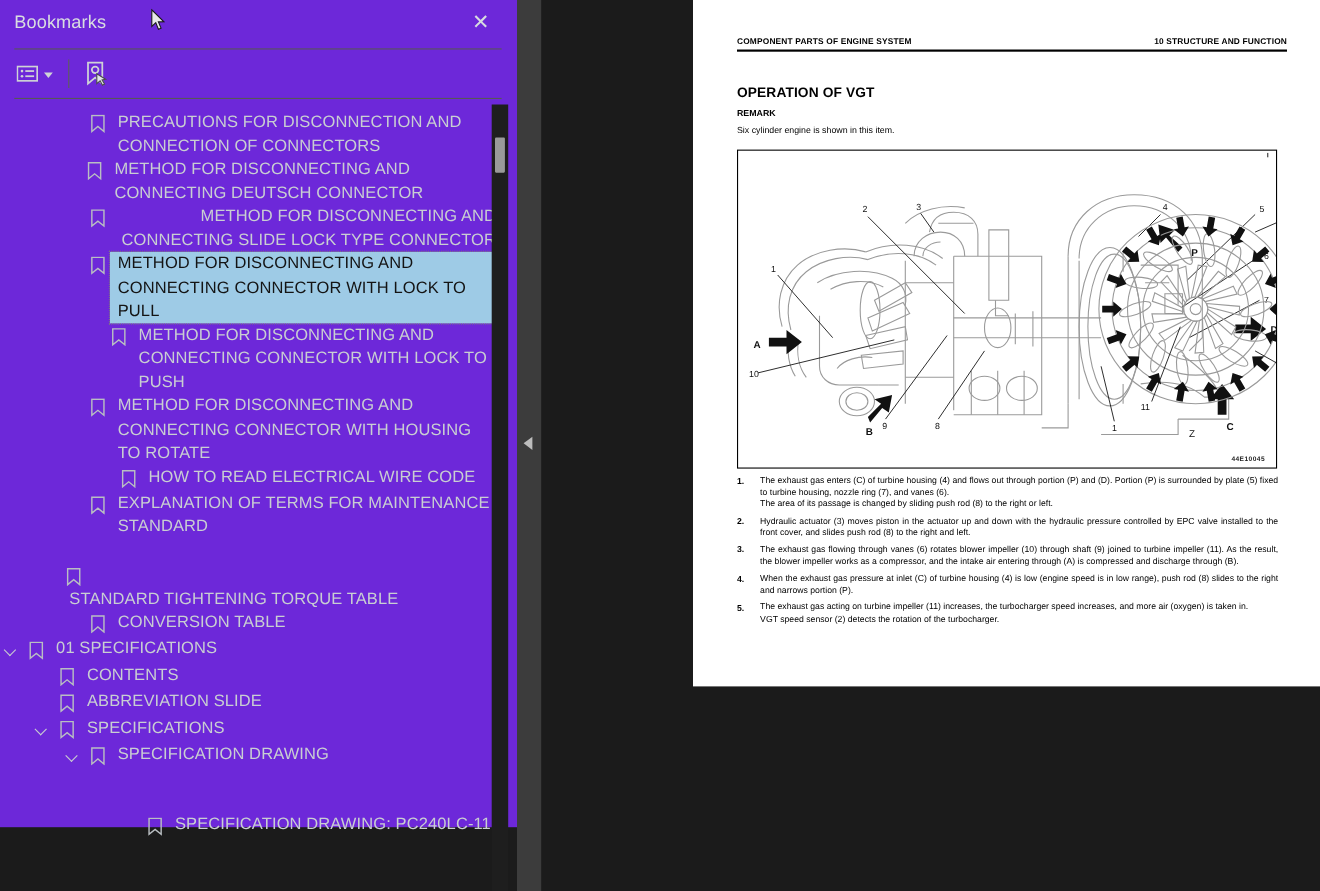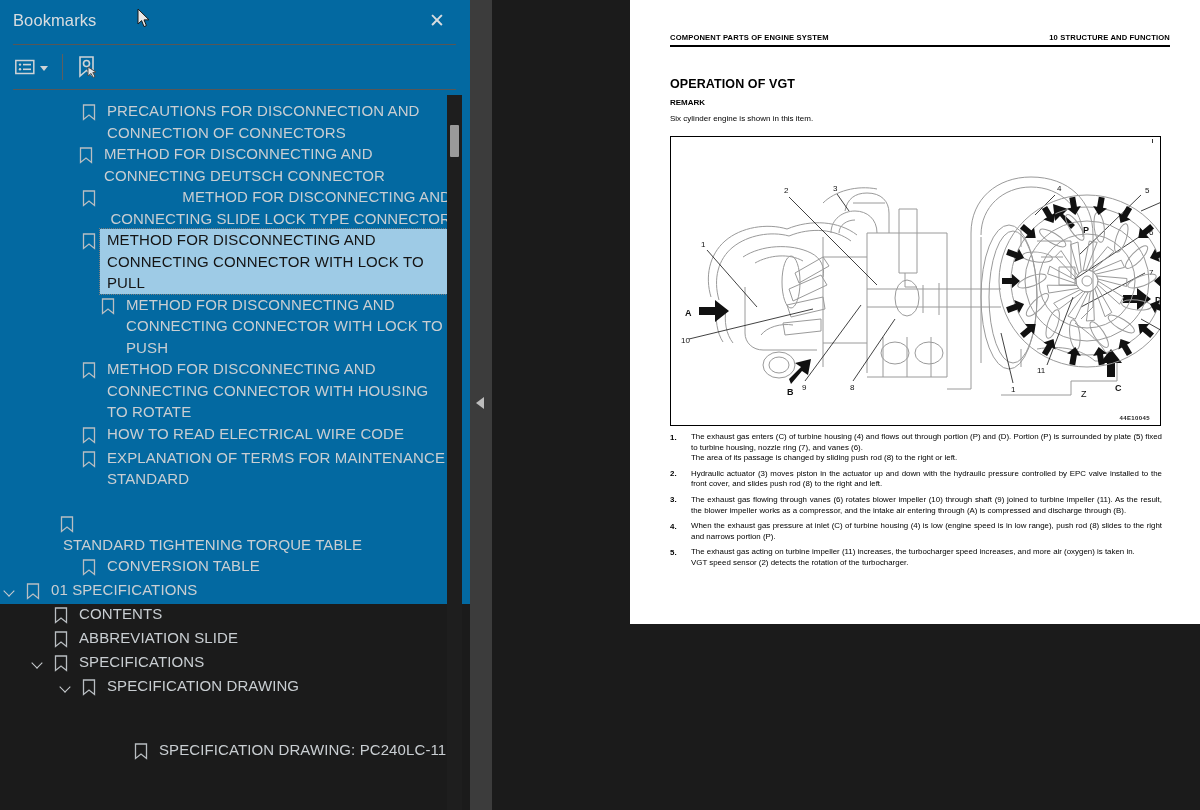--- a/index.html
+++ b/index.html
@@ -12,22 +12,22 @@
   #app {
     position: relative;
     width: 1200px; height: 810px;
     display: flex;
     background: #1b1b1b;
   }
 
   
   #bookmarks-panel {
     width: 470px;
-    height: 604px;
-    background: #0369a1;
+    height: 752px;
+    background: #6d28d9;
     position: relative;
     flex: 0 0 470px;
     box-sizing: border-box;
   }
   #panel-header {
     height: 44px;
     position: relative;
     box-sizing: border-box;
   }
   #panel-title {
@@ -393,21 +393,21 @@
           </div>
           <div class="node" style="padding-left: 56px;">
             <div class="twisty"></div>
             <div class="bm-icon">
               <svg width="14" height="17" viewBox="0 0 14 17">
                 <path d="M1.5 1 H12.5 V15.5 L7 11 L1.5 15.5 Z" fill="none" stroke="#b9bec2" stroke-width="1.3"></path>
               </svg>
             </div>
             <div class="node-label">METHOD FOR DISCONNECTING AND CONNECTING CONNECTOR WITH HOUSING TO ROTATE</div>
           </div>
-          <div class="node" style="padding-left: 56px; text-align: right;">
+          <div class="node" style="padding-left: 84px; text-align: right;">
             <div class="twisty"></div>
             <div class="bm-icon">
               <svg width="14" height="17" viewBox="0 0 14 17">
                 <path d="M1.5 1 H12.5 V15.5 L7 11 L1.5 15.5 Z" fill="none" stroke="#b9bec2" stroke-width="1.3"></path>
               </svg>
             </div>
             <div class="node-label">HOW TO READ ELECTRICAL WIRE CODE</div>
           </div>
           <div class="node" style="padding-left: 56px;">
             <div class="twisty"></div>

